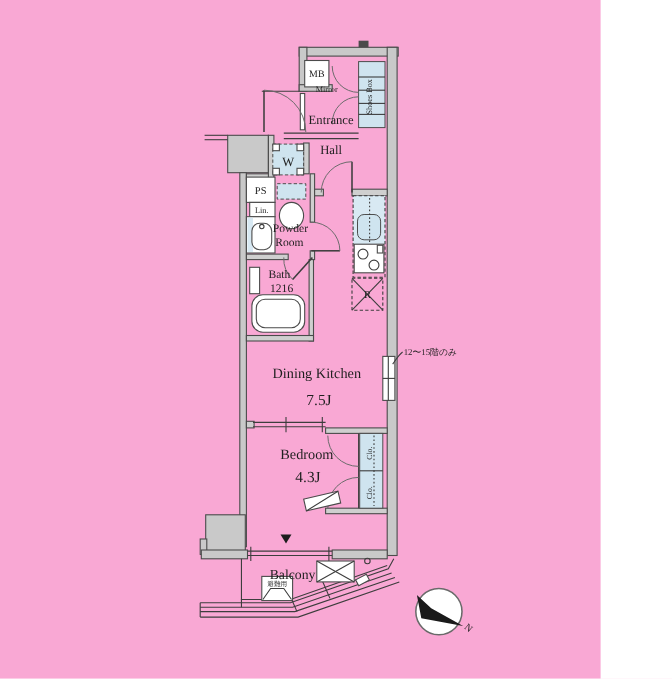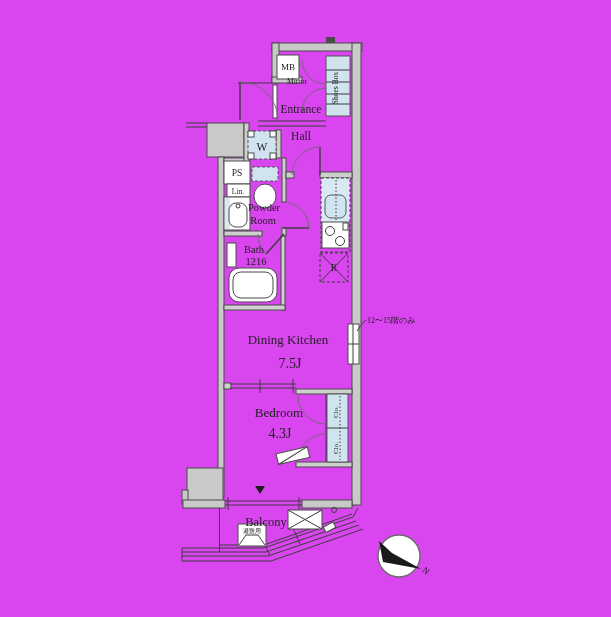--- a/index.html
+++ b/index.html
@@ -1,16 +1,16 @@
 <!DOCTYPE html>
 <html><head>
 <meta charset="utf-8">
 <style>
   html,body{margin:0;padding:0;background:#ffffff;}
-  .stage{position:relative;width:611px;height:617px;background:#d946ef;overflow:hidden;
+  .stage{position:relative;width:546px;height:617px;background:#f9a8d4;overflow:hidden;
          font-family:"Liberation Serif","DejaVu Serif",serif;}
   svg{position:absolute;left:0;top:0;}
   .wall{fill:#c9c9c9;stroke:#4b4b4b;stroke-width:1;}
   .pwall{fill:#cfcfcf;stroke:#4b4b4b;stroke-width:1;}
   .ln{stroke:#3d3d3d;stroke-width:1;fill:none;}
   .ln2{stroke:#3d3d3d;stroke-width:1.4;fill:none;}
   .arc{stroke:#6a6a6a;stroke-width:0.9;fill:none;}
   .blue{fill:#cfe4ef;stroke:#4b4b4b;stroke-width:0.9;}
   .bluesoft{fill:#d8e9f3;stroke:none;}
   .whitebox{fill:#ffffff;stroke:#4b4b4b;stroke-width:1;}

